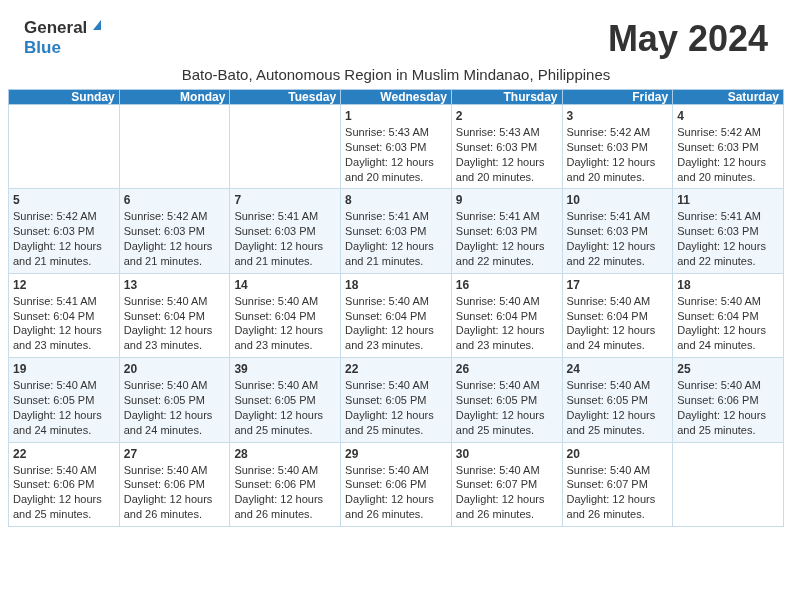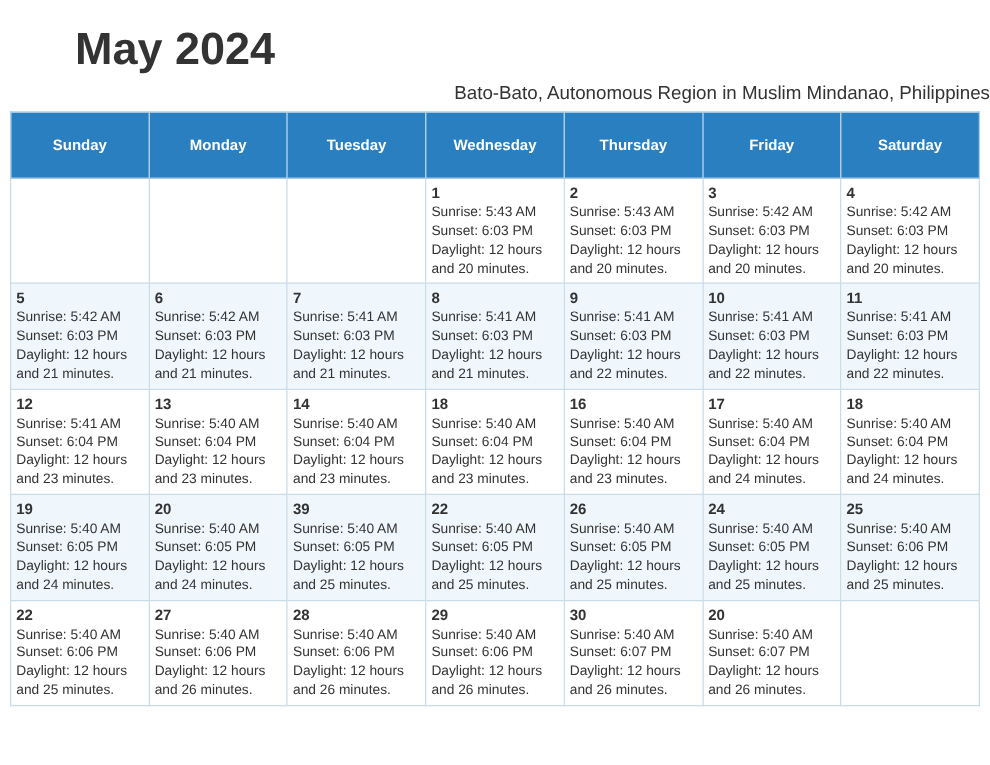--- a/index.html
+++ b/index.html
@@ -25,37 +25,37 @@
       align-items: center;
     }
     .month-title {
       font-size: 36px;
       font-weight: bold;
       color: #333;
       text-align: right;
       margin-left: 36px;
     }
     .subtitle {
-      text-align: right;
+      text-align: center;
       font-size: 15px;
       color: #333;
       padding: 2px 0 6px 0;
       font-weight: normal;
     }
     .calendar {
       width: 100%;
       border-collapse: collapse;
       table-layout: fixed;
     }
     .calendar thead tr th {
       background-color: #2a7fc1;
       color: #fff;
       font-size: 12px;
-      padding: 19px 4px;
-      text-align: center;
+      padding: 0 4px;
+      text-align: right;
       border: 1px solid #aecde8;
       font-weight: bold;
     }
     .calendar tbody tr td {
       vertical-align: top;
       border: 1px solid #c8dcea;
       padding: 4px 4px 4px 4px;
       font-size: 10.5px;
       color: #333;
       background: #fff;
@@ -80,20 +80,33 @@
       background: #fff !important;
     }
     .table-wrapper {
       padding: 0 8px 8px 8px;
     }
   </style>
 </head>
 <body>
 
 <div class="header">
+  <div class="logo">
+    <div class="logo-line">
+      <span style="font-size:17px;font-weight:bold;color:#333;">General</span>
+      <span style="display:inline-block;margin-left:2px;margin-top:-4px;">
+        <svg width="16" height="16" viewBox="0 0 16 16">
+            <polygon points="4,14 12,14 12,4" fill="#2a7fc1"></polygon>
+          </svg>
+      </span>
+    </div>
+    <div>
+      <span style="font-size:17px;font-weight:bold;color:#2a7fc1;">Blue</span>
+    </div>
+  </div>
   <div class="month-title">May 2024</div>
 </div>
 
 <div class="subtitle">Bato-Bato, Autonomous Region in Muslim Mindanao, Philippines</div>
 
 <div class="table-wrapper">
   <table class="calendar">
     <thead>
       <tr>
         <th>Sunday</th>

